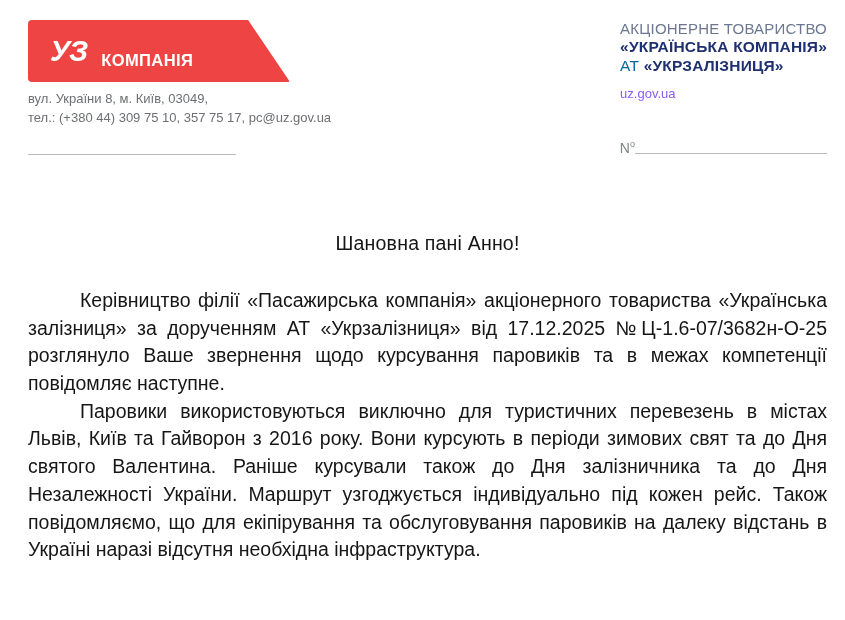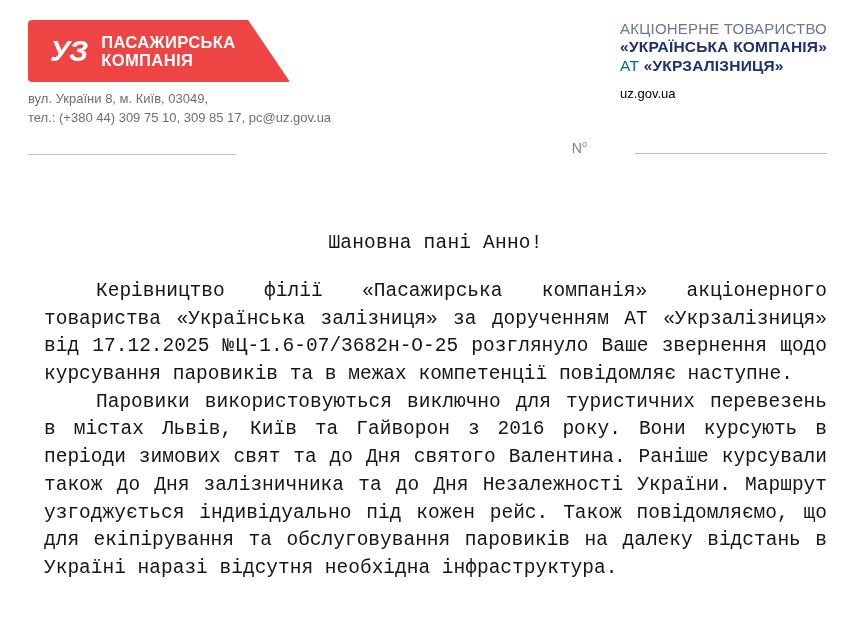--- a/index.html
+++ b/index.html
@@ -87,21 +87,21 @@
     font-weight: bold;
     letter-spacing: 0.2px;
     white-space: nowrap;
   }
   .org-line-3 .lead {
     font-weight: normal;
     color: #0369a1;
   }
   .org-site {
     margin-top: 10px;
-    color: #000000;
+    color: #8b5cf6;
     font-size: 13px;
     white-space: nowrap;
   }
 
   
   .ref-row {
     position: relative;
     height: 52px;
   }
   .ref-line-left {
@@ -110,78 +110,77 @@
     top: 14px;
     width: 208px;
     border-bottom: 1.5px solid #b9bcc0;
   }
   .ref-number {
     position: absolute;
     right: 18px;
     top: 0px;
     display: flex;
     align-items: flex-end;
-    gap: 48px;
   }
   .ref-number-label {
     color: #7d8287;
     font-size: 14px;
     line-height: 1;
     margin-bottom: 2px;
   }
   .ref-number-label sup {
     font-size: 9px;
     vertical-align: super;
   }
   .ref-line-right {
     width: 192px;
     border-bottom: 1.5px solid #b9bcc0;
     margin-bottom: 3px;
   }
 
   
   .letter-body {
-    padding: 0 18px 0 44px;
-    font-family: Liberation Mono, monospace;
+    padding: 0 18px 0 28px;
+    font-family: Liberation Sans, sans-serif;
     font-size: 19.5px;
     color: #161616;
   }
   .salutation {
     text-align: center;
     margin: 40px 0 0 0;
     font-size: 19.5px;
     letter-spacing: 0.2px;
   }
   .letter-paragraph {
     text-align: justify;
     text-justify: inter-word;
     text-indent: 52px;
     line-height: 1.42;
     margin: 0;
   }
   .letter-paragraph.first {
-    margin-top: 24px;
+    margin-top: 32px;
   }
 </style>
 </head>
 <body>
 
 <div class="letterhead">
 
   <div class="logo-badge">
     <span class="logo-monogram">УЗ</span>
     <span class="logo-wordmark">
-      <span>ПАСАЖИРСЬКА</span><br>
+      <br>
       <span>КОМПАНІЯ</span>
     </span>
   </div>
 
   <div class="address-block">
     <div>вул. України 8, м. Київ, 03049,</div>
-    <div>тел.: (+380 44) 309 75 10, 309 85 17, pc@uz.gov.ua</div>
+    <div>тел.: (+380 44) 309 75 10, 357 75 17, pc@uz.gov.ua</div>
   </div>
 
   <div class="org-block">
     <div class="org-line-1">АКЦІОНЕРНЕ ТОВАРИСТВО</div>
     <div class="org-line-2">«УКРАЇНСЬКА КОМПАНІЯ»</div>
     <div class="org-line-3">
       <span class="lead">АТ</span>
       <span>«УКРЗАЛІЗНИЦЯ»</span>
     </div>
     <div class="org-site">uz.gov.ua</div>

